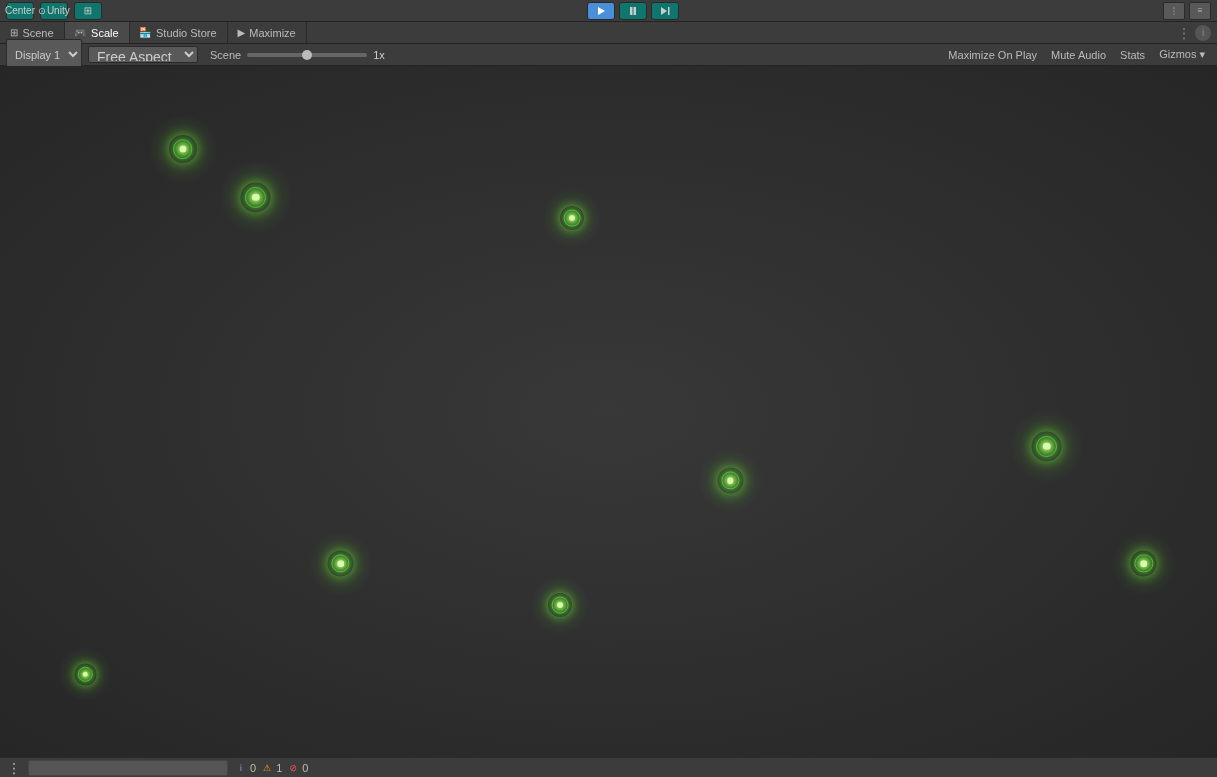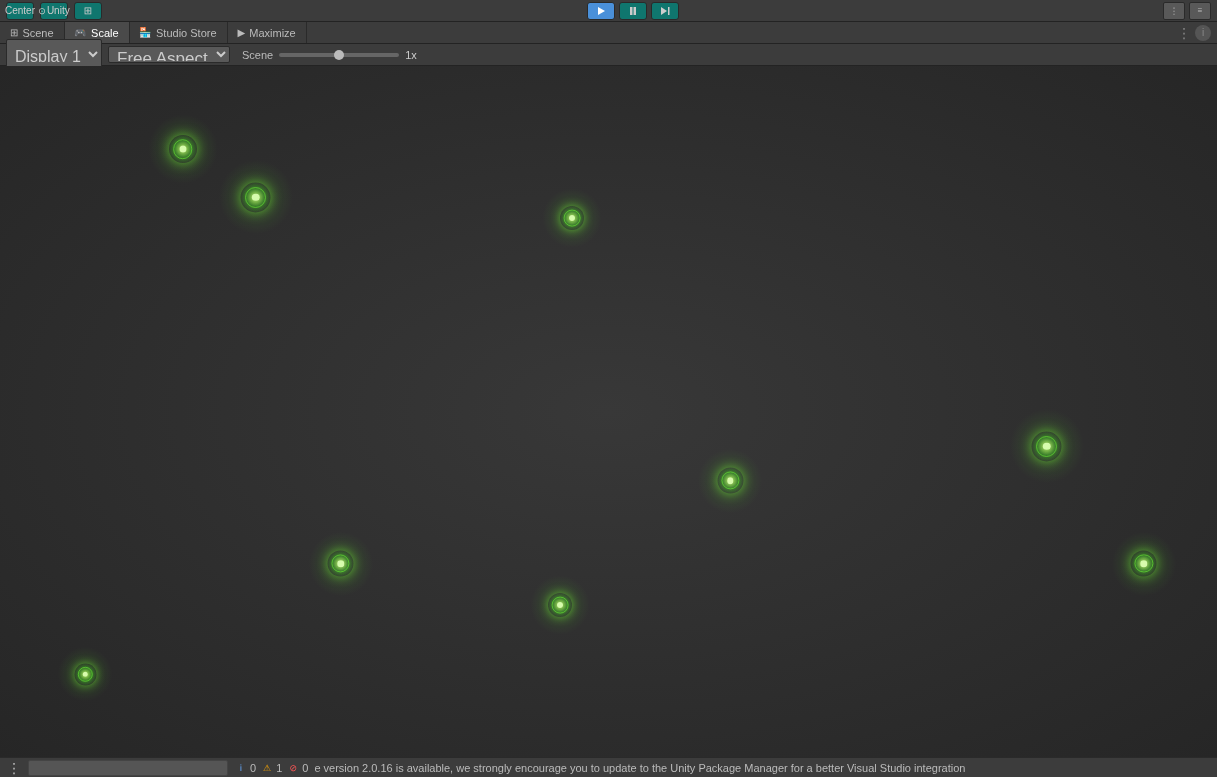--- a/index.html
+++ b/index.html
@@ -99,30 +99,30 @@
       display: flex;
       align-items: center;
       padding: 0 6px;
       gap: 6px;
       border-bottom: 1px solid #232323;
     }
     .display-select {
       background: #595959;
       border: 1px solid #2a2a2a;
       color: #ccc;
-      font-size: 16px;
+      font-size: 11px;
       padding: 7px 4px;
       border-radius: 2px;
       height: 31px;
     }
     .aspect-select {
       background: #595959;
       border: 1px solid #2a2a2a;
       color: #ccc;
-      font-size: 17px;
+      font-size: 14px;
       padding: 1px 4px;
       border-radius: 2px;
       height: 17px;
       min-width: 110px;
     }
     .scale-label {
       font-size: 11px;
       color: #bbb;
       margin-left: 6px;
     }
@@ -319,20 +319,29 @@
   <div class="options-bar">
     <select class="display-select">
       <option>Display 1</option>
     </select>
     <select class="aspect-select">
       <option>Free Aspect</option>
     </select>
     <span class="scale-label">Scene</span>
     <input type="range" class="scale-slider" min="0" max="2" step="0.1" value="1" style="">
     <span class="scale-value">1x</span>
+    <div class="options-right">
+      <button class="options-btn">Maximize On Play</button>
+      <button class="options-btn">Mute Audio</button>
+      <button class="options-btn">Stats</button>
+      <button class="options-btn">
+        <span>Gizmos</span>
+        <span> ▾</span>
+      </button>
+    </div>
   </div>
 
   <div class="viewport-wrap">
     <div class="viewport-inner" id="viewport-inner">
     <div class="orb" style="left: 15%; top: 12%; width: 70px; height: 70px; background: radial-gradient(circle, rgba(100, 255, 50, 0.18) 0%, rgba(100, 255, 50, 0) 70%);">
           <div style="position: absolute; left: 50%; top: 50%; transform: translate(-50%, -50%); width: 28px; height: 28px; border-radius: 50%; background: radial-gradient(circle, rgba(180, 255, 60, 0.7) 0%, rgba(60, 200, 30, 0.4) 40%, rgba(30, 120, 10, 0) 70%); box-shadow: rgba(120, 255, 50, 0.6) 0px 0px 11.2px;">
             <div style="position: absolute; left: 50%; top: 50%; transform: translate(-50%, -50%); width: 7px; height: 7px; border-radius: 50%; background: rgba(220, 255, 180, 0.95); box-shadow: rgba(220, 255, 180, 0.9) 0px 0px 7px;"></div>
             <div style="position: absolute; left: 50%; top: 50%; transform: translate(-50%, -50%); width: 19.6px; height: 19.6px; border-radius: 50%; border: 1.5px solid rgba(100, 220, 50, 0.7);"></div>
           </div>
         </div>
@@ -397,15 +406,14 @@
       </div>
       <div class="status-badge">
         <span class="badge-icon warn-icon">⚠</span>
         <span>1</span>
       </div>
       <div class="status-badge">
         <span class="badge-icon err-icon">⊘</span>
         <span>0</span>
       </div>
     </div>
-    <span class="status-text">e version 2.0.16 is available, we strongly encourage you to update to the Unity Package Manager for a better Visual Studio integration</span>
   </div>
 </div>
 
 </body></html>

